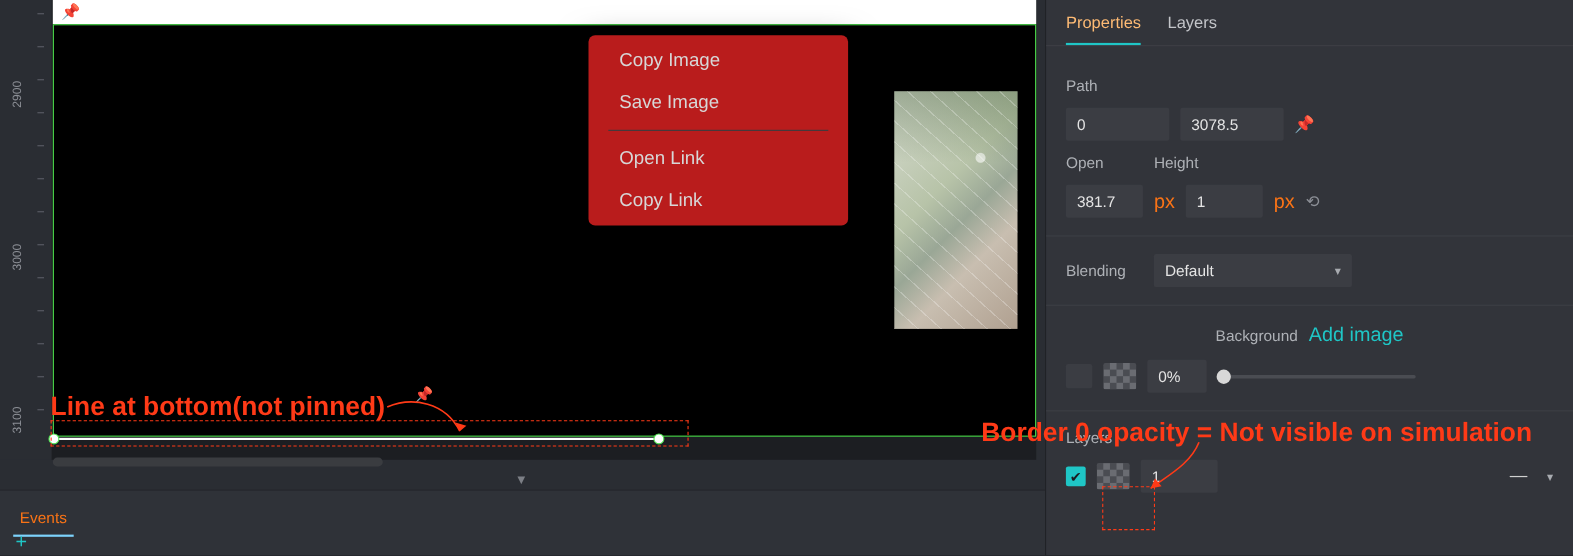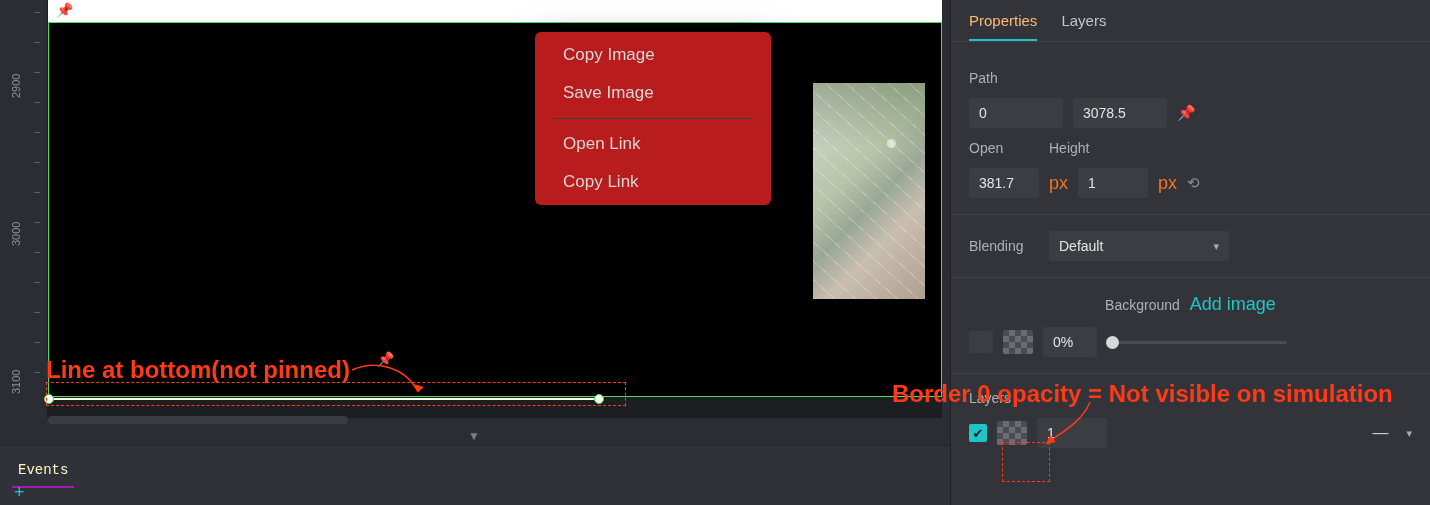--- a/index.html
+++ b/index.html
@@ -20,21 +20,21 @@
   .ctx-menu { position:absolute; left:487px; top:32px; width:236px; background:#b91c1c; border-radius:6px; padding:4px 0; box-shadow:0 8px 30px rgba(0,0,0,.5); }
   .ctx-item { padding:9px 28px; font-size:17px; color:#d7d7d7; cursor:pointer; }
   .ctx-div { height:1px; background:#3a3c40; margin:6px 18px; }
   .sel-line { position:absolute; left:0; top:375px; height:2px; width:550px; background:#fff; }
   .sel-dot { position:absolute; top:371px; width:10px; height:10px; border-radius:50%; background:#fff; border:1px solid #4ee04e; }
   .anno-box { position:absolute; border:1.5px dashed #ff3a17; pointer-events:none; }
   .anno-text { position:absolute; color:#ff3a17; font-size:24px; font-weight:700; white-space:nowrap; pointer-events:none;}
   .scrollbar-h { position:absolute; left:48px; bottom:81px; width:300px; height:8px; background:#3a3c40; border-radius:4px; }
   .triangle-down { position:absolute; left:468px; bottom:62px; color:#7c7f86; font-size:12px; }
   .bottom-tabs { position:absolute; left:0; bottom:0; width:950px; height:60px; background:#2f3238; border-top:1px solid #23252a; }
-  .bottom-tab { position:absolute; left:12px; top:8px; font-size:14px; color:#fef9c3; padding:8px 6px; border-bottom:2px solid #a21caf;font-family:Liberation Mono, monospace; }
+  .bottom-tab { position:absolute; left:12px; top:8px; font-size:14px; color:#f97316; padding:8px 6px; border-bottom:2px solid #7dd3fc; }
   .plus-btn { position:absolute; left:14px; bottom:2px; color:#1fc6c6; font-size:18px; font-weight:400;}
   .panel { position:absolute; right:0; top:0; width:480px; height:505px; background:#32343a; border-left:1px solid #202226; color:#c3c5c9; }
   .panel-tabs { display:flex; gap:24px; padding:12px 18px 0; border-bottom:1px solid #3d3f45; }
   .ptab { font-size:15px; padding-bottom:10px; cursor:pointer; color:#c3c5c9; }
   .ptab.active { color:#fdba74; border-bottom:2px solid #1fc6c6; }
   .prow { display:flex; align-items:center; padding:6px 18px; gap:10px; }
   .plabel { font-size:14px; color:#aeb1b6; min-width:70px; }
   .pinput { background:#3b3d43; border:none; color:#e4e4e4; font-size:14px; padding:6px 10px; width:94px; border-radius:2px;height:30px; }
   .unit { font-size:18px; color:#f97316; }
   .sep { height:1px; background:#3d3f45; margin:10px 0; }

